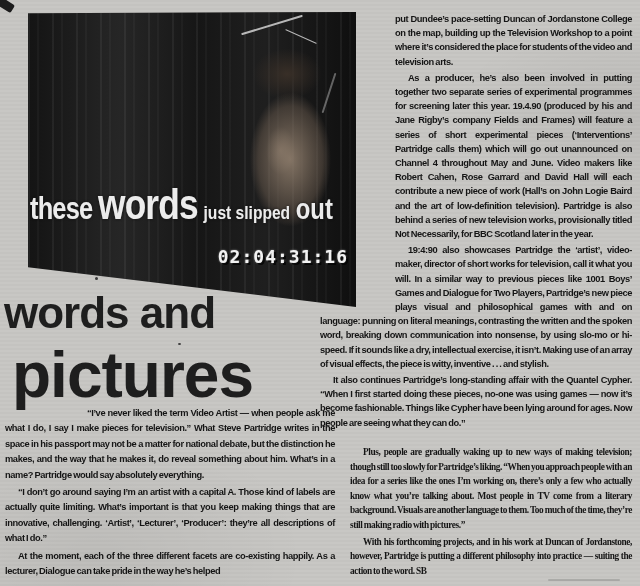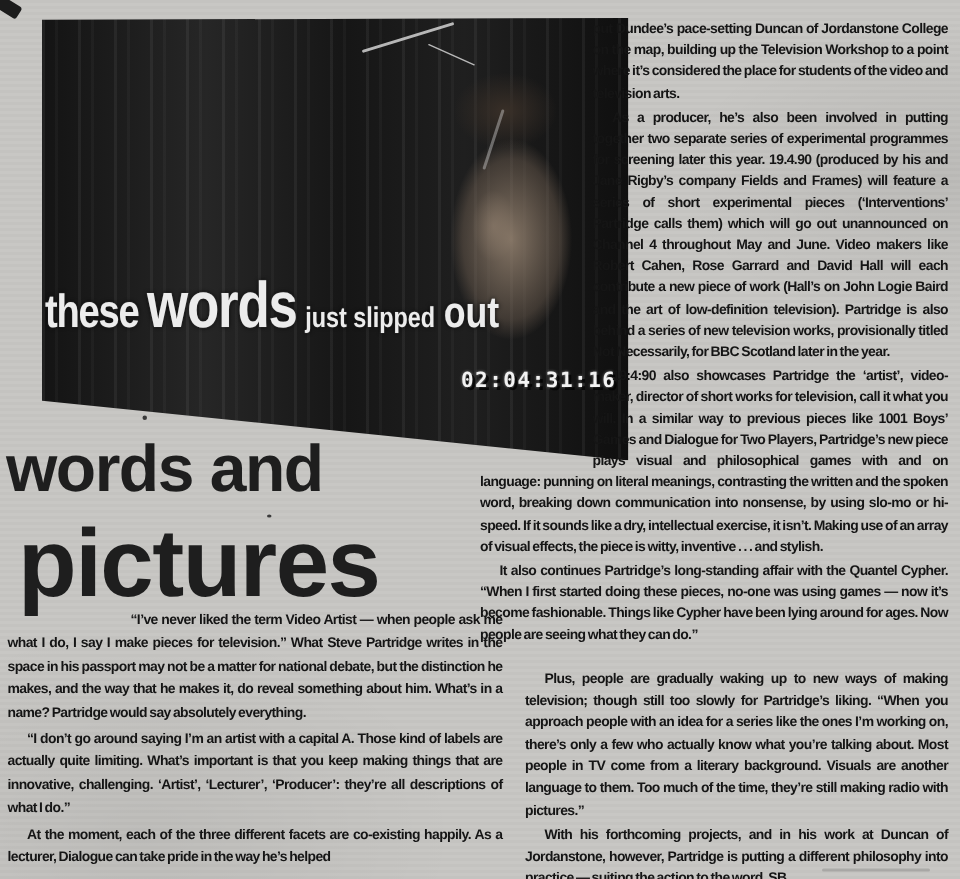--- a/index.html
+++ b/index.html
@@ -13,21 +13,21 @@
     font-family:"Liberation Sans", sans-serif;
   }
   .corner-mark{position:absolute; left:-4px; top:0px; width:18px; height:9px;
     background:#1c1c1c; transform:rotate(32deg); border-radius:2px;}
   .speck{position:absolute; background:#3a3a3a; border-radius:50%;}
   .smudge{position:absolute; left:548px; top:579px; width:72px; height:2px;
     background:rgba(0,0,0,0.14); border-radius:2px;}
 
   
   .photo{
-    position:absolute; left:28px; top:12px; width:391px; height:295px;
+    position:absolute; left:28px; top:12px; width:328px; height:295px;
     clip-path:polygon(0 0.4%, 100% 0, 100% 100%, 0 86.5%);
     background:
       radial-gradient(ellipse 46px 34px at 79% 21%, rgba(58,48,40,0.95), transparent 75%),
       radial-gradient(ellipse 52px 86px at 80% 50%, rgba(148,130,112,0.85), rgba(112,96,82,0.45) 62%, transparent 78%),
       radial-gradient(ellipse 18px 30px at 77% 47%, rgba(180,160,140,0.5), transparent 80%),
       repeating-linear-gradient(90deg, rgba(255,255,255,0.055) 0 2px, transparent 2px 9px,
         rgba(255,255,255,0.03) 9px 11px, transparent 11px 24px),
       linear-gradient(90deg,#141414,#262626 28%,#161616 52%,#1f1f1f 72%,#0f0f0f);
   }
   .scratch{position:absolute; background:rgba(235,235,235,0.75); border-radius:2px;}
@@ -39,21 +39,21 @@
     position:absolute; left:2px; top:168px; display:flex; align-items:baseline; gap:7px;
     color:#ececec; white-space:nowrap; transform:scaleX(0.82); transform-origin:left bottom;
     text-shadow:0 0 3px rgba(0,0,0,0.9), 0 0 1px rgba(255,255,255,0.4);
   }
   .cap-these{font-size:31px; font-weight:bold; letter-spacing:-1px;}
   .cap-words{font-size:43px; font-weight:bold; letter-spacing:-1px;}
   .cap-just{font-size:19px; font-weight:bold;}
   .cap-out{font-size:29px; font-weight:bold;}
   .timecode{
     position:absolute; right:8px; top:234px;
-    font-family:"DejaVu Sans Mono", monospace; font-weight:bold; font-size:14px;
+    font-family:"DejaVu Sans Mono", monospace; font-weight:bold; font-size:18px;
     color:#f2f2f2; letter-spacing:1px;
     text-shadow:2px 2px 0 rgba(0,0,0,0.75), 0 0 2px rgba(255,255,255,0.5);
   }
 
   
   .headline{position:absolute; left:4px; top:282px; margin:0; color:#1e1e1e;
     font-weight:bold; line-height:62px; letter-spacing:-1px;}
   .hl1{display:block; font-size:44px;}
   .hl2{display:block; font-size:64px; margin-left:8px; margin-top:0;}
 
@@ -65,21 +65,21 @@
   .left-col{position:absolute; left:3px; top:404px; width:334px;}
   .left-col p{line-height:15.4px;}
   .p-bigindent{text-indent:82px;}
   .p-indent{text-indent:13px;}
 
   .right-top{position:absolute; left:318px; top:10px; width:316px; max-height:434px; overflow:hidden;}
   .right-top p{line-height:14.2px;}
   .photo-spacer{float:left; width:77px; height:300px;}
 
   .right-bottom{position:absolute; left:348px; top:443px; width:286px;}
-  .right-bottom p{line-height:14.6px;}
+  .right-bottom p{line-height:14.6px;font-family:Liberation Serif, serif;}
 </style>
 </head>
 <body>
 
 <div class="page">
 
   <div class="corner-mark"></div>
   <div class="speck" style="left:95px; top:277px; width:3px; height:3px;"></div>
   <div class="speck" style="left:178px; top:343px; width:3px; height:2px;"></div>
   <div class="smudge"></div>

